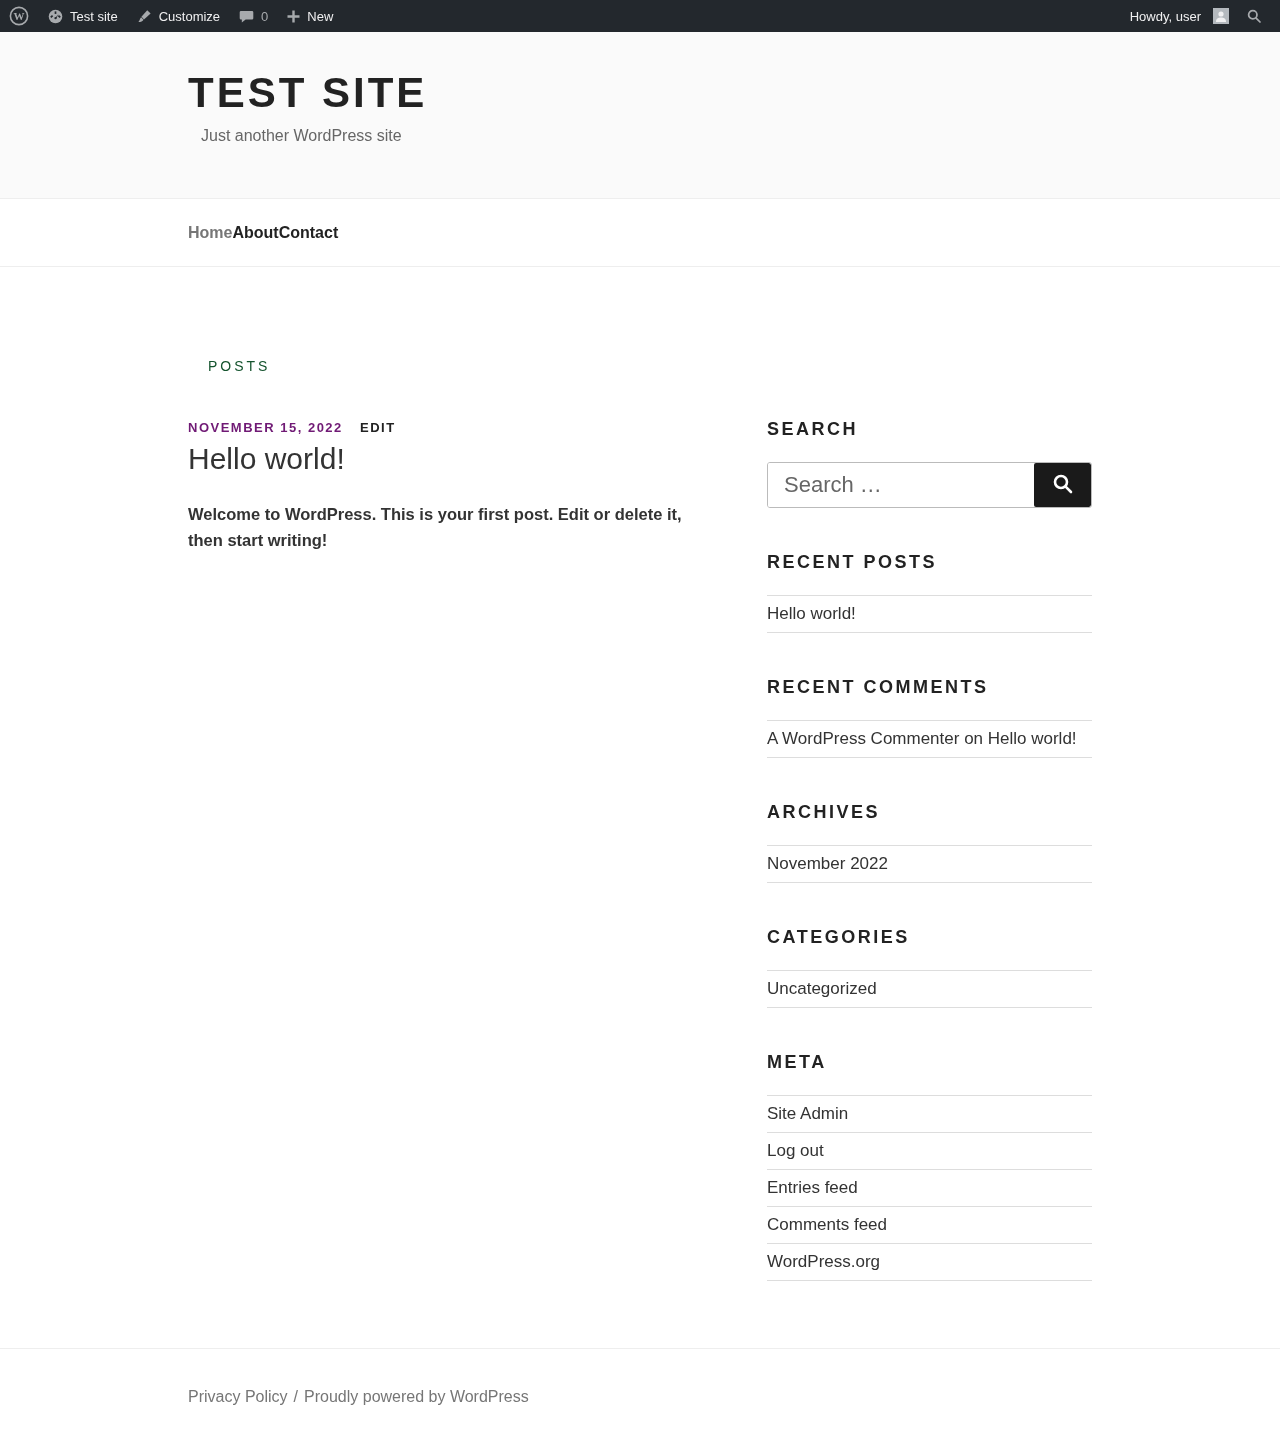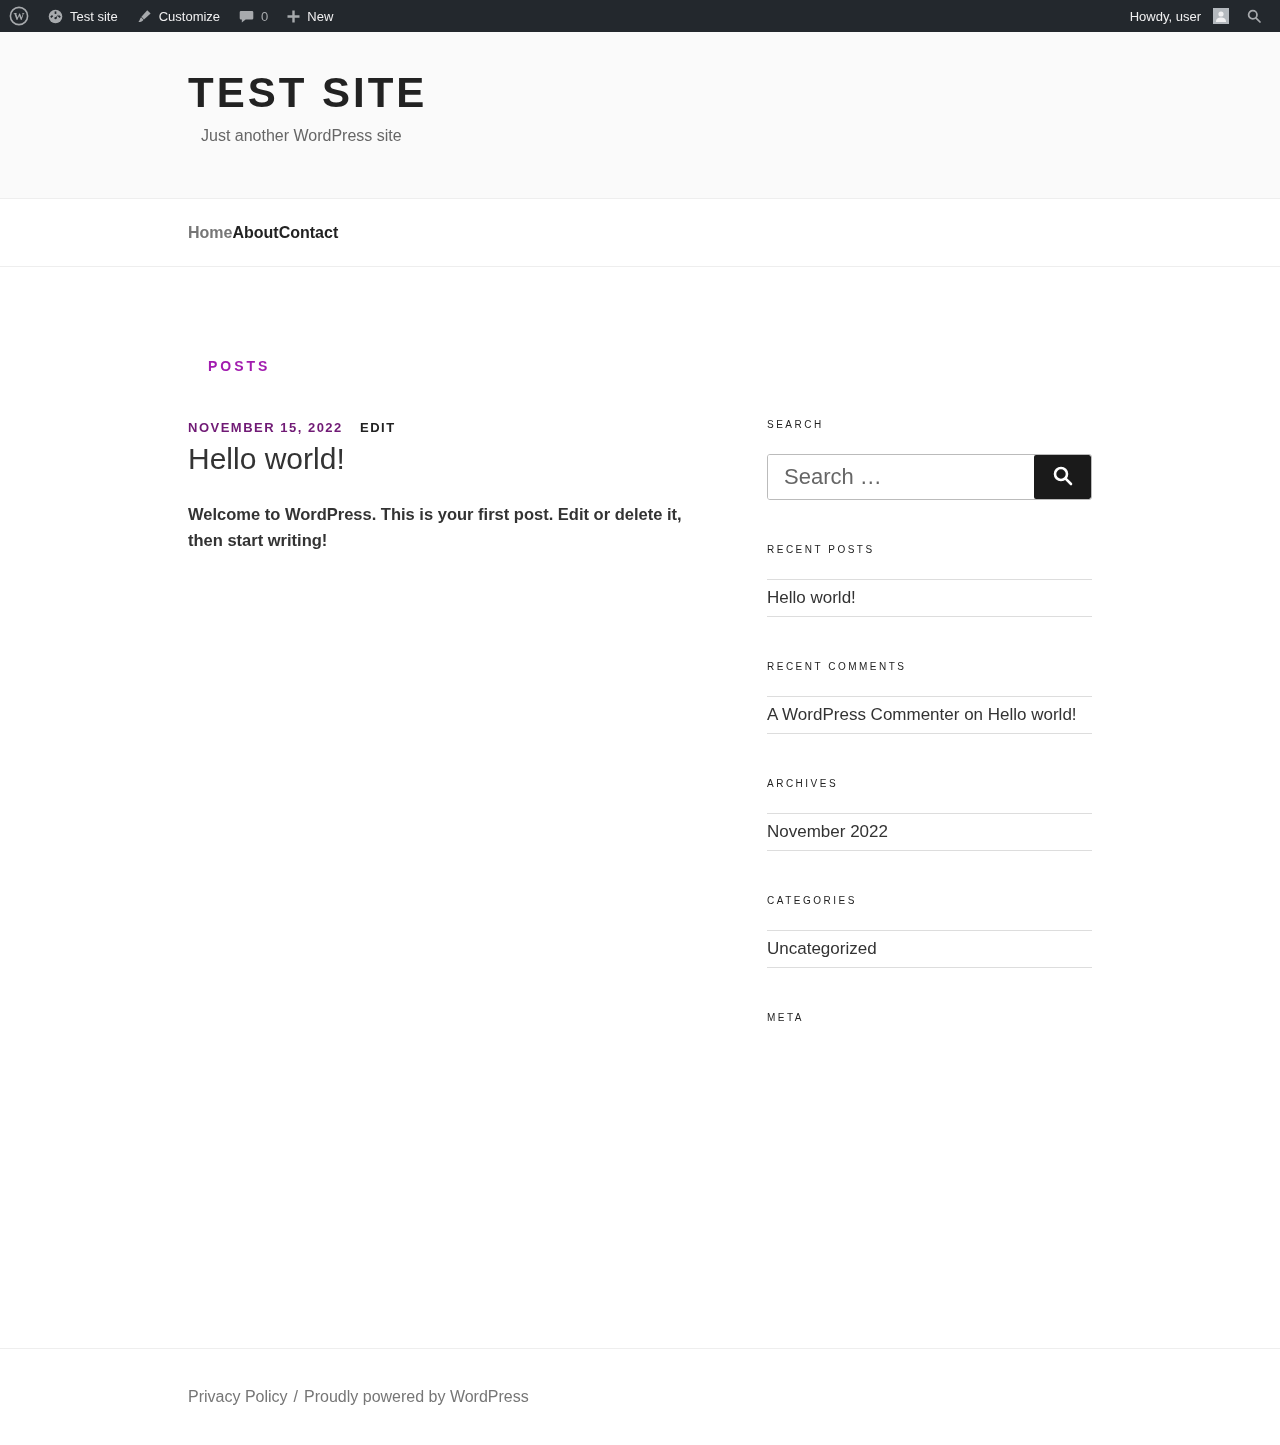--- a/index.html
+++ b/index.html
@@ -79,23 +79,23 @@
   .site-content {
     display: flex;
     justify-content: space-between;
     padding-top: 92px;
     min-height: 1081px;
     align-items: flex-start;
   }
   .col-main { width: 502px; }
   .page-title {
     font-size: 14px;
-    font-weight: 700;
+    font-weight: 400;
     letter-spacing: 3px;
-    color: #a21caf;
+    color: #14532d;
     margin: 0 0 47px 0;
     line-height: 1;
     padding-left: 20px;
   }
   .entry-meta {
     font-size: 13px;
     font-weight: 700;
     letter-spacing: 1.5px;
     margin-bottom: 7px;
   }
@@ -113,22 +113,22 @@
     line-height: 1.55;
     color: #333;
     margin: 0;
     font-weight: bold;
   }
 
   
   .col-sidebar { width: 325px; margin-top: 61px; }
   .widget { margin-bottom: 45px; }
   .widget-title {
-    font-size: 10px;
-    font-weight: 400;
+    font-size: 18px;
+    font-weight: 700;
     letter-spacing: 2.5px;
     color: #222;
     margin: 0;
     line-height: 1;
   }
   .search-form {
     margin-top: 24px;
     display: flex;
     height: 46px;
     border: 1px solid #bbb;
@@ -324,20 +324,27 @@
 
     <section class="widget">
       <h4 class="widget-title">CATEGORIES</h4>
       <ul class="widget-list">
         <li><a>Uncategorized</a></li>
       </ul>
     </section>
 
     <section class="widget">
       <h4 class="widget-title">META</h4>
+      <ul class="widget-list">
+        <li><a>Site Admin</a></li>
+        <li><a>Log out</a></li>
+        <li><a>Entries feed</a></li>
+        <li><a>Comments feed</a></li>
+        <li><a>WordPress.org</a></li>
+      </ul>
     </section>
 
   </aside>
 </div>
 
 <footer class="site-footer">
   <div class="wrap">
     <a>Privacy Policy</a><span class="footer-sep">/</span><a>Proudly powered by WordPress</a>
   </div>
 </footer>

